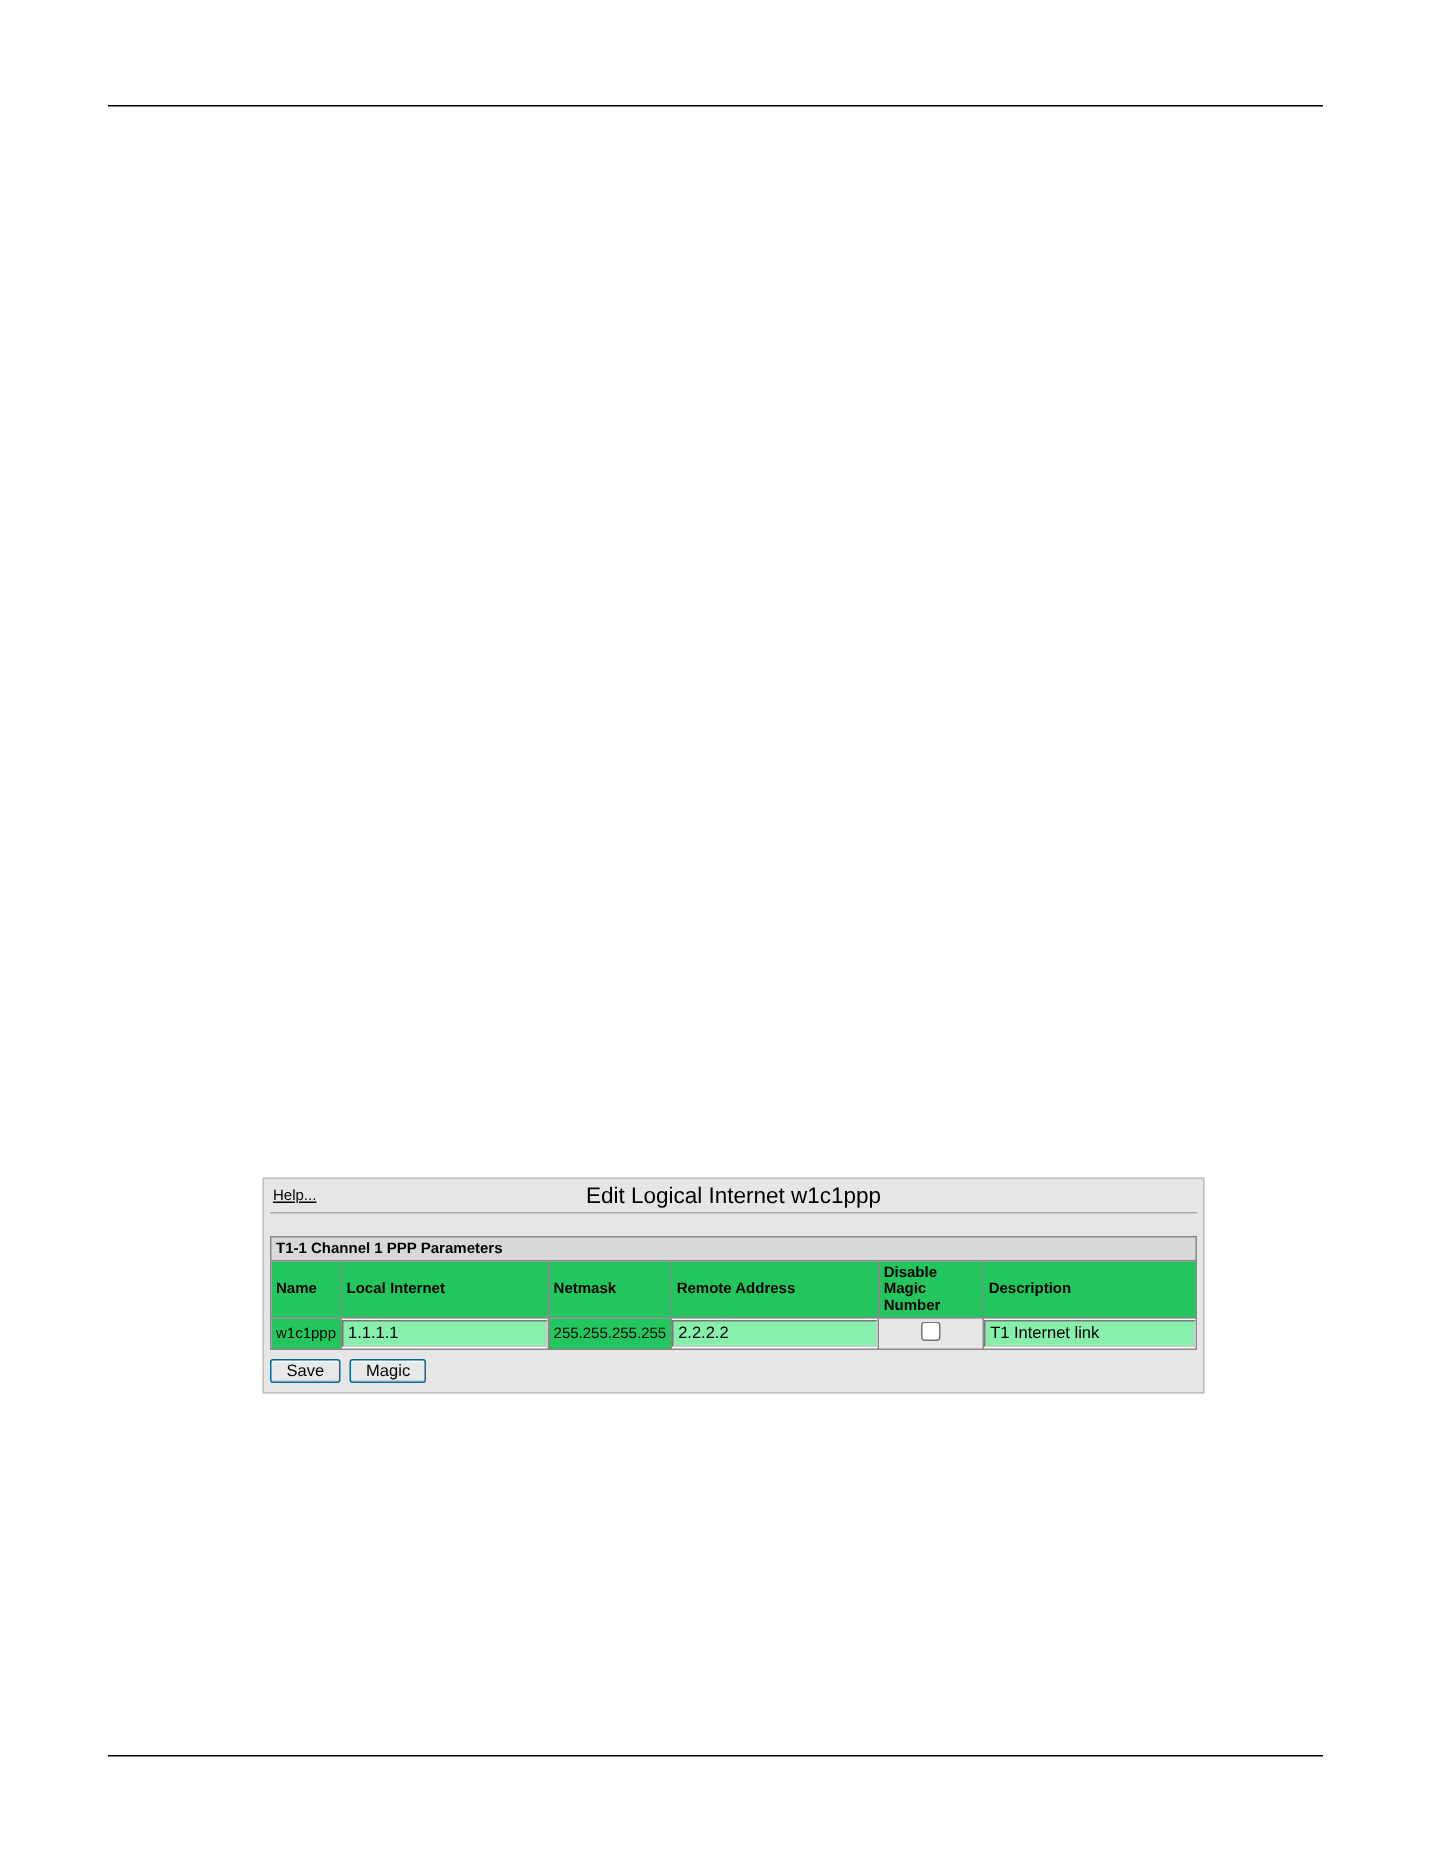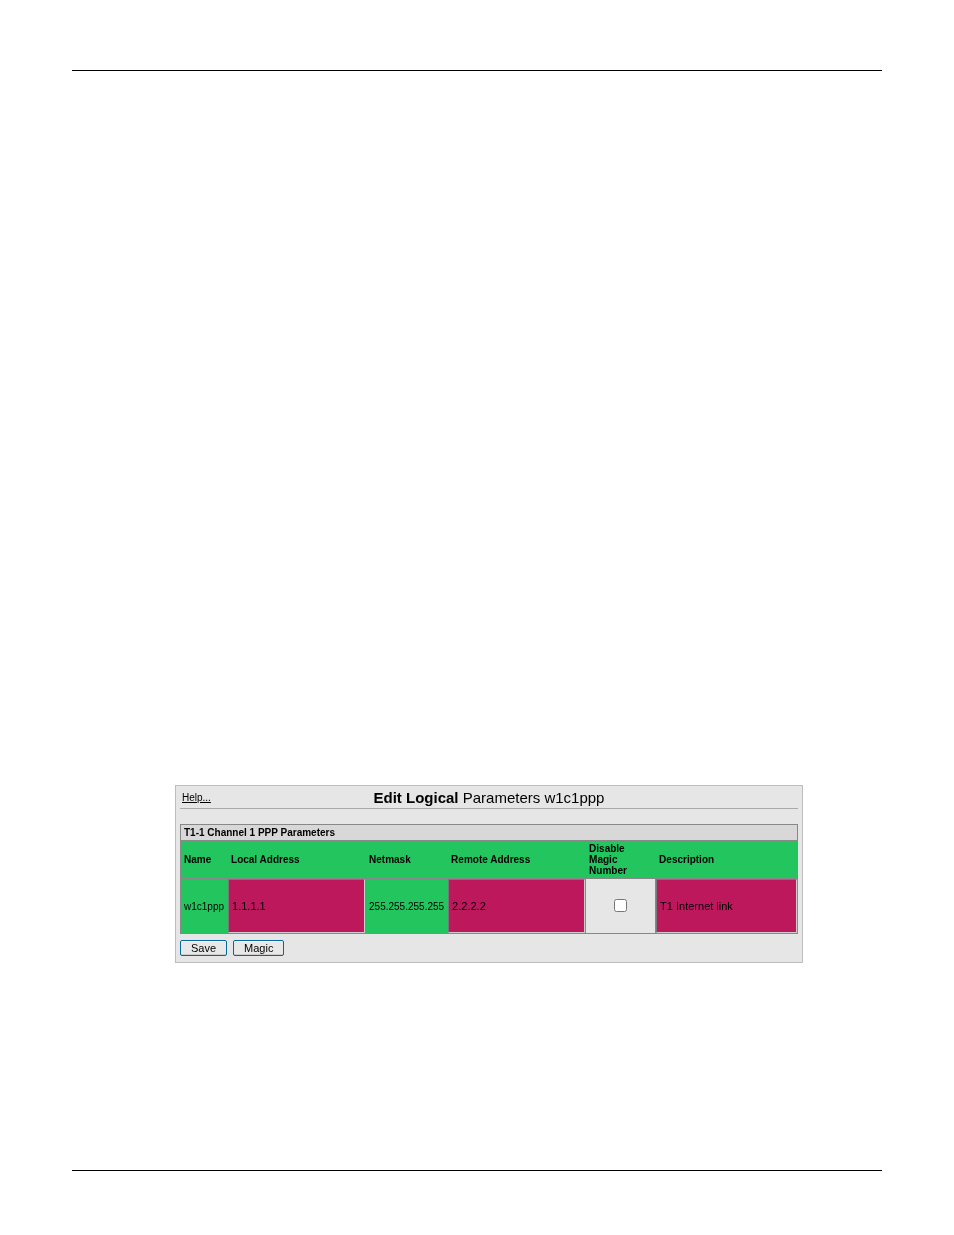--- a/index.html
+++ b/index.html
@@ -48,21 +48,21 @@
     text-decoration: underline;
     color: #000;
     cursor: pointer;
   }
   .ui-title {
     text-align: center;
     font-size: 15px;
     padding-top: 3px;
     color: #000;
   }
-  .ui-title b { font-weight: 700; }
+  .ui-title b { font-weight: 400; }
   .ui-title-rule {
     border: none;
     border-top: 1px solid #aaa;
     margin: 2px 4px 0 4px;
   }
   .tbl-wrap {
     margin: 10px 4px 0 4px;
   }
   table.ppp {
     width: 100%;
@@ -84,23 +84,23 @@
     font-weight: bold;
     margin-left: 36px;
   }
   table.ppp td.input-cell {
     background: #fff;
     padding: 0;
   }
   table.ppp td.input-cell input[type="text"] {
     width: 100%;
     border: 1px inset #ccc;
-    background: #be185d;
+    background: #86efac;
     font-size: 11px;
-    padding: 20px 3px;
+    padding: 2px 3px;
     font-family: Verdana, Arial, sans-serif;
   }
   .chk-cell {
     text-align: center !important;
     vertical-align: middle;
     background: #e6e6e6 !important;
   }
   .chk-cell input { margin: 0 auto; display: inline-block; }
 
   .btn-row {
@@ -144,34 +144,34 @@
     <span></span>
     <span></span>
   </div>
   <hr class="top-rule">
 </div>
 
 <div class="ui-panel">
   <div class="ui-titlebar">
     <span class="ui-help">Help...</span>
     <div class="ui-title">
-      <b>Edit Logical</b><span> Parameters w1c1ppp</span>
+      <b>Edit Logical</b><span> Internet w1c1ppp</span>
     </div>
     <hr class="ui-title-rule">
   </div>
 
   <div class="tbl-wrap">
     <table class="ppp">
       <tbody>
           <tr>
         <th colspan="6" class="grp">T1-1 Channel 1 PPP Parameters</th>
       </tr>
       <tr>
         <th style="width:46px">Name</th>
-        <th style="width:138px">Local Address</th>
+        <th style="width:138px">Local Internet</th>
         <th style="width:68px">Netmask</th>
         <th style="width:138px">Remote Address</th>
         <th style="width:70px">Disable Magic Number</th>
         <th>Description</th>
       </tr>
       <tr>
         <td>w1c1ppp</td>
         <td class="input-cell">
           <input type="text" value="1.1.1.1" style="">
         </td>

